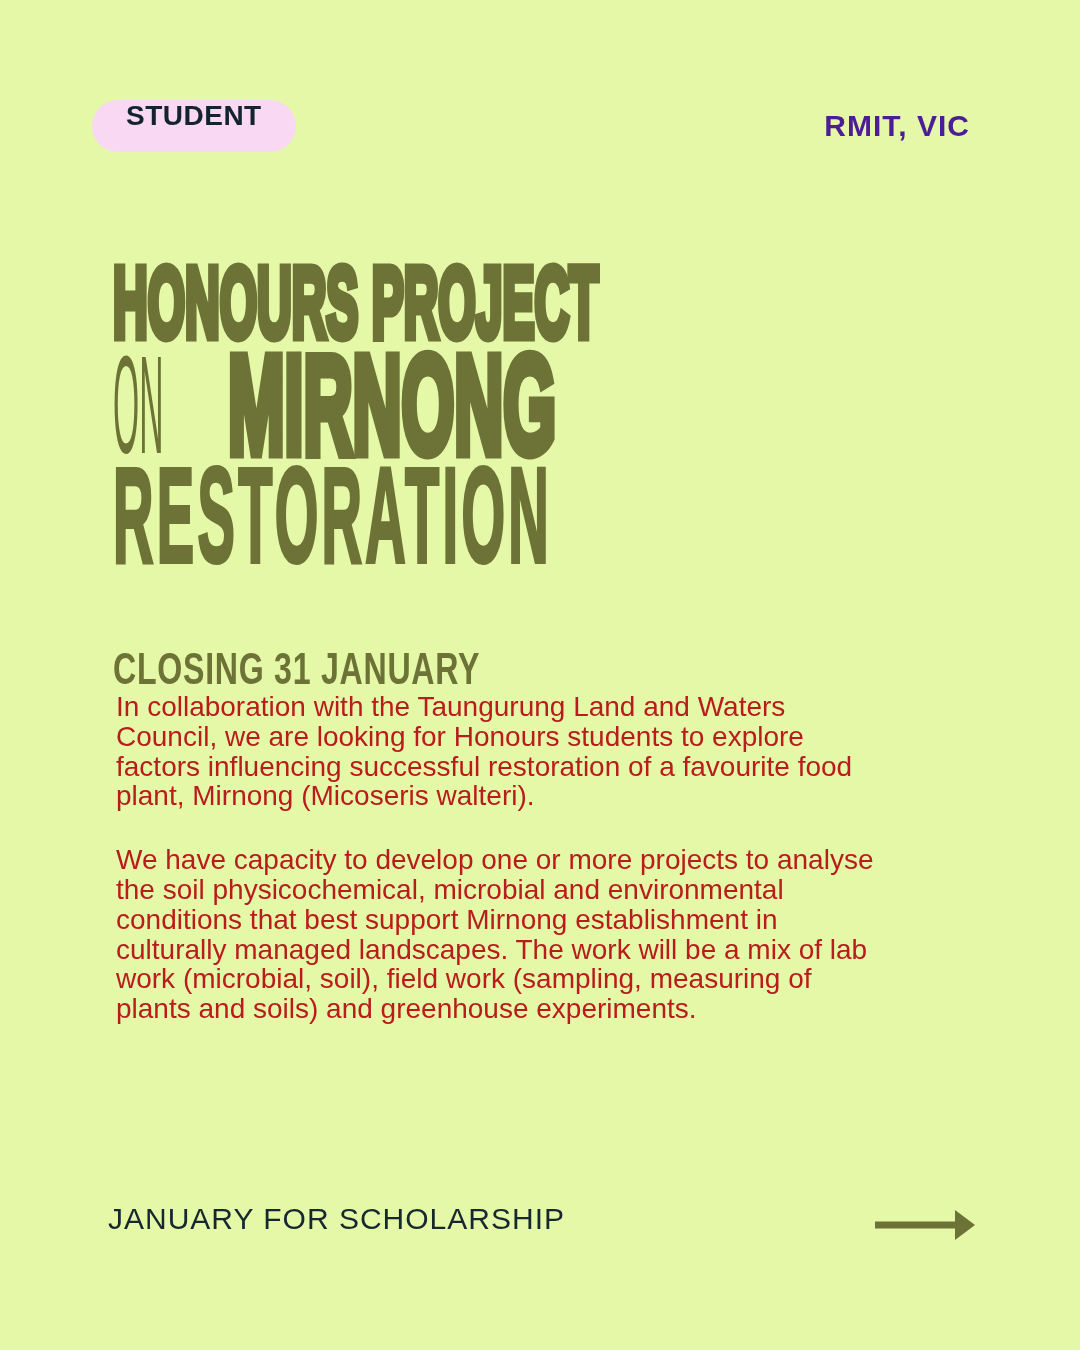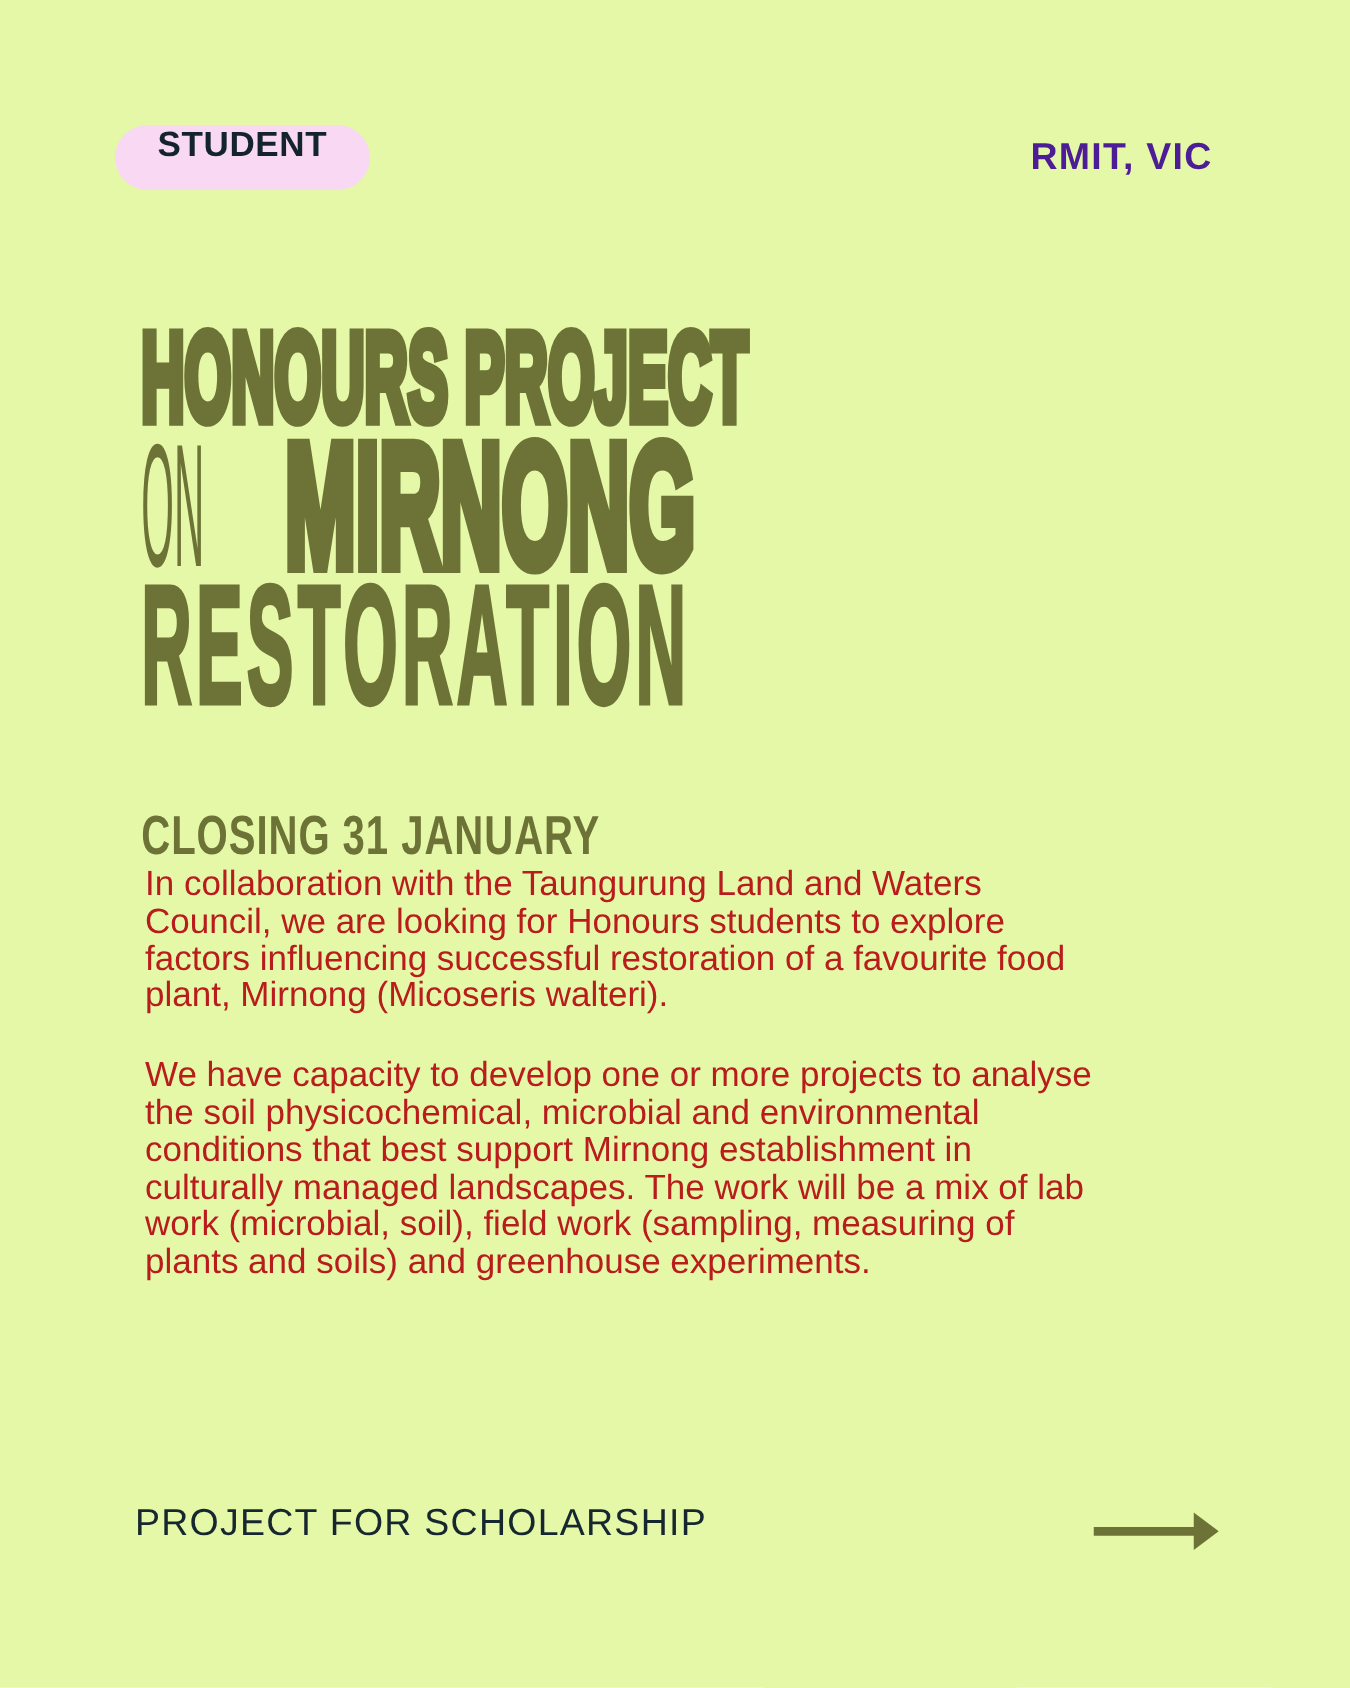--- a/index.html
+++ b/index.html
@@ -147,20 +147,20 @@
 factors influencing successful restoration of a favourite food
 plant, Mirnong (Micoseris walteri).</p>
     <p>We have capacity to develop one or more projects to analyse
 the soil physicochemical, microbial and environmental
 conditions that best support Mirnong establishment in
 culturally managed landscapes. The work will be a mix of lab
 work (microbial, soil), field work (sampling, measuring of
 plants and soils) and greenhouse experiments.</p>
   </div>
 
-  <div class="cta-label">PROJECT FOR SCHOLARSHIP</div>
+  <div class="cta-label">JANUARY FOR SCHOLARSHIP</div>
 
   <svg class="cta-arrow" viewBox="0 0 102 40" xmlns="http://www.w3.org/2000/svg">
     <line x1="2" y1="20" x2="84" y2="20" stroke="#6d7336" stroke-width="7"></line>
     <polygon points="82,5 82,35 102,20" fill="#6d7336"></polygon>
   </svg>
 
 </div>
 
 </body></html>

